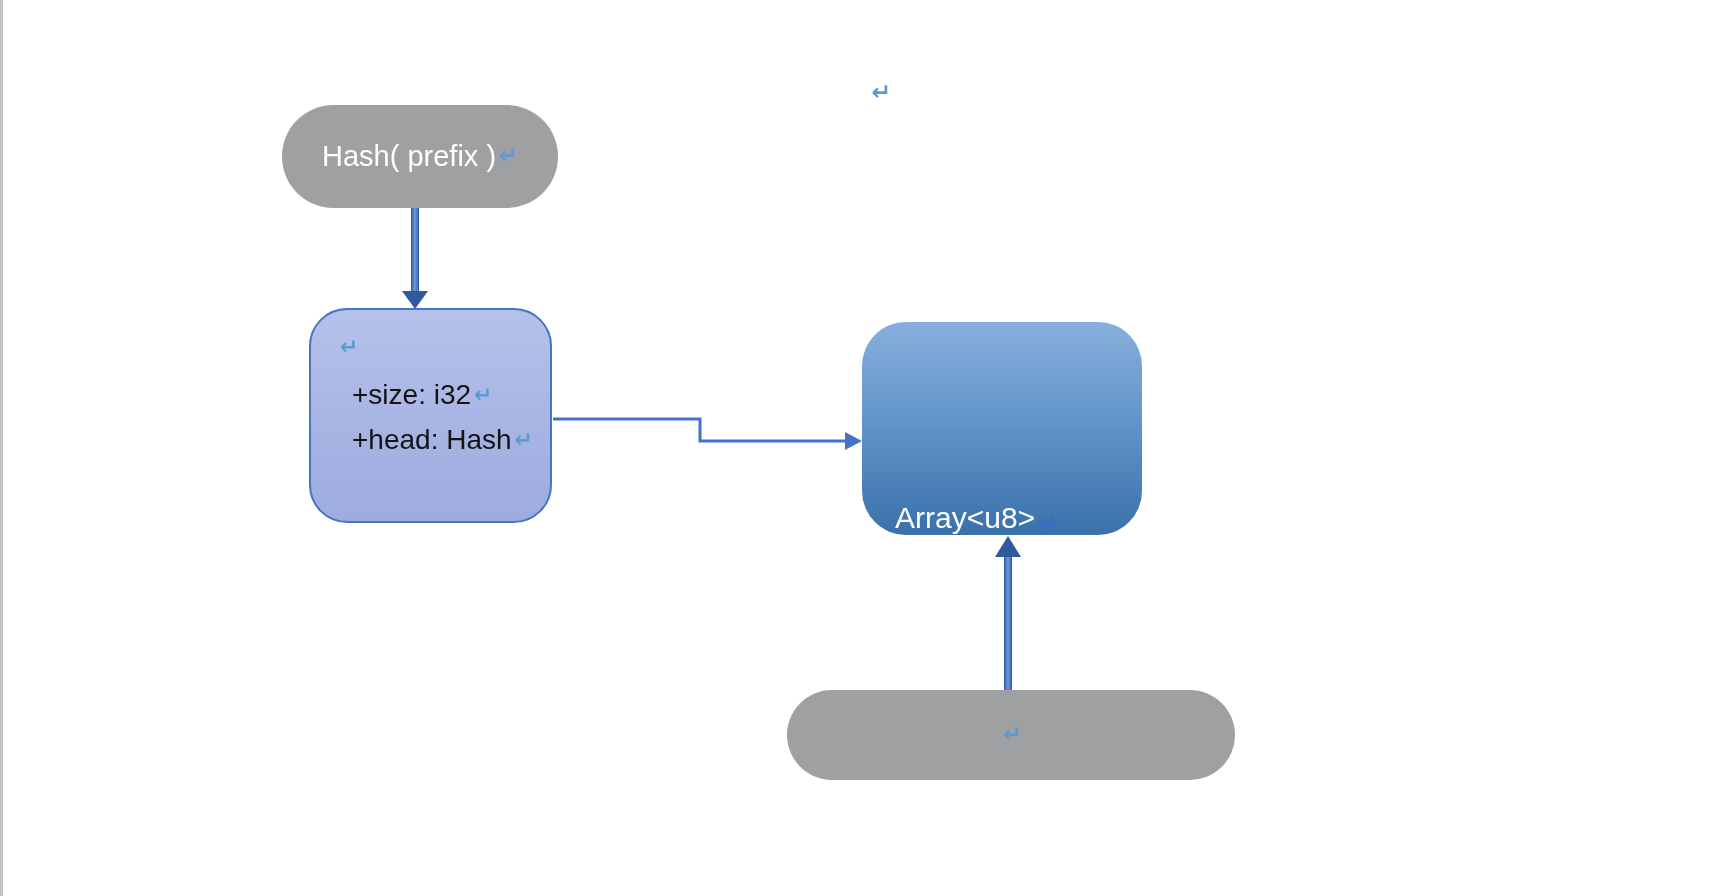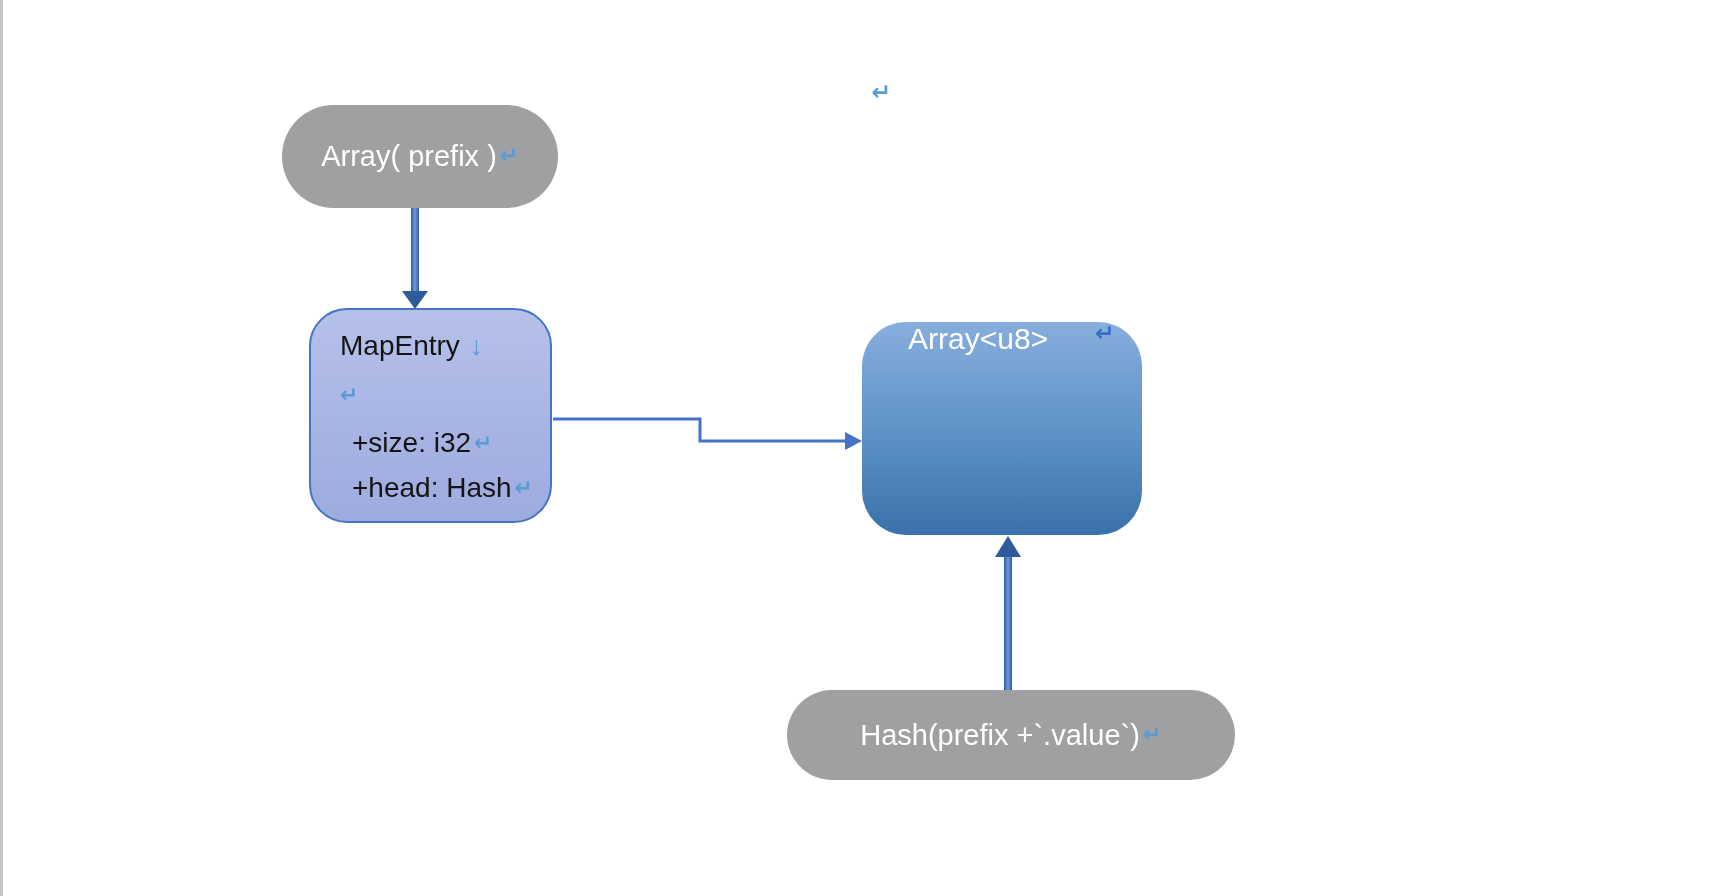--- a/index.html
+++ b/index.html
@@ -88,25 +88,24 @@
     left: 862px; top: 322px;
     width: 280px; height: 213px;
     box-sizing: border-box;
     border-radius: 44px;
     background: linear-gradient(180deg,
       var(--array-fill-top, #87aedd) 0%,
       var(--array-fill-mid, #5e92c7) 52%,
       var(--array-fill-bottom, #3a71aa) 100%);
     color: var(--node-text-light, #ffffff);
     display: flex;
-    align-items: flex-start;
-    padding-left: 46px;
+    align-items: flex-end;
+    padding-left: 33px;
     font-size: 30px;
     white-space: nowrap;
-    gap: 44px;
   }
   .array-box .ret { color: var(--array-return-blue, #3470c6); }
 
   .edges-overlay {
     position: absolute;
     left: 0; top: 0;
     width: 1714px; height: 896px;
     pointer-events: none;
   }
   .shaft { fill: url(#shaftGrad); }
@@ -143,45 +142,40 @@
       <path class="elbow-line" d="M 553 419 H 700 V 441 H 845"></path>
       <polygon class="head-thin" points="845,432 845,450 862,441"></polygon>
     </g>
     <g>
       <rect class="shaft" x="1004" y="554" width="8" height="136"></rect>
       <polygon class="head-thick" points="995,557 1021,557 1008,536"></polygon>
     </g>
   </svg>
 
   <div class="pill pill-top">
-    <span>Array( prefix )</span>
+    <span>Hash( prefix )</span>
       <span class="ret">↵</span>
   </div>
 
   <div class="map-entry">
-    <div class="me-line me-title-line">
-      <span>MapEntry</span>
-        <span class="down-arrow-icon">↓</span>
-    </div>
     <div class="me-line me-blank-line">
       <span class="ret" style="margin-left:0;">↵</span>
     </div>
     <div class="me-line me-field-line">
       <span>+size: i32</span>
         <span class="ret">↵</span>
     </div>
     <div class="me-line me-field-line">
       <span>+head: Hash</span>
         <span class="ret">↵</span>
     </div>
   </div>
 
   <div class="array-box">
     <span>Array&lt;u8&gt;</span>
       <span class="ret">↵</span>
   </div>
 
   <div class="pill pill-bottom">
-    <span>Hash(prefix +`.value`)</span>
       <span class="ret">↵</span>
   </div>
 
 </div>
 
 </body></html>

